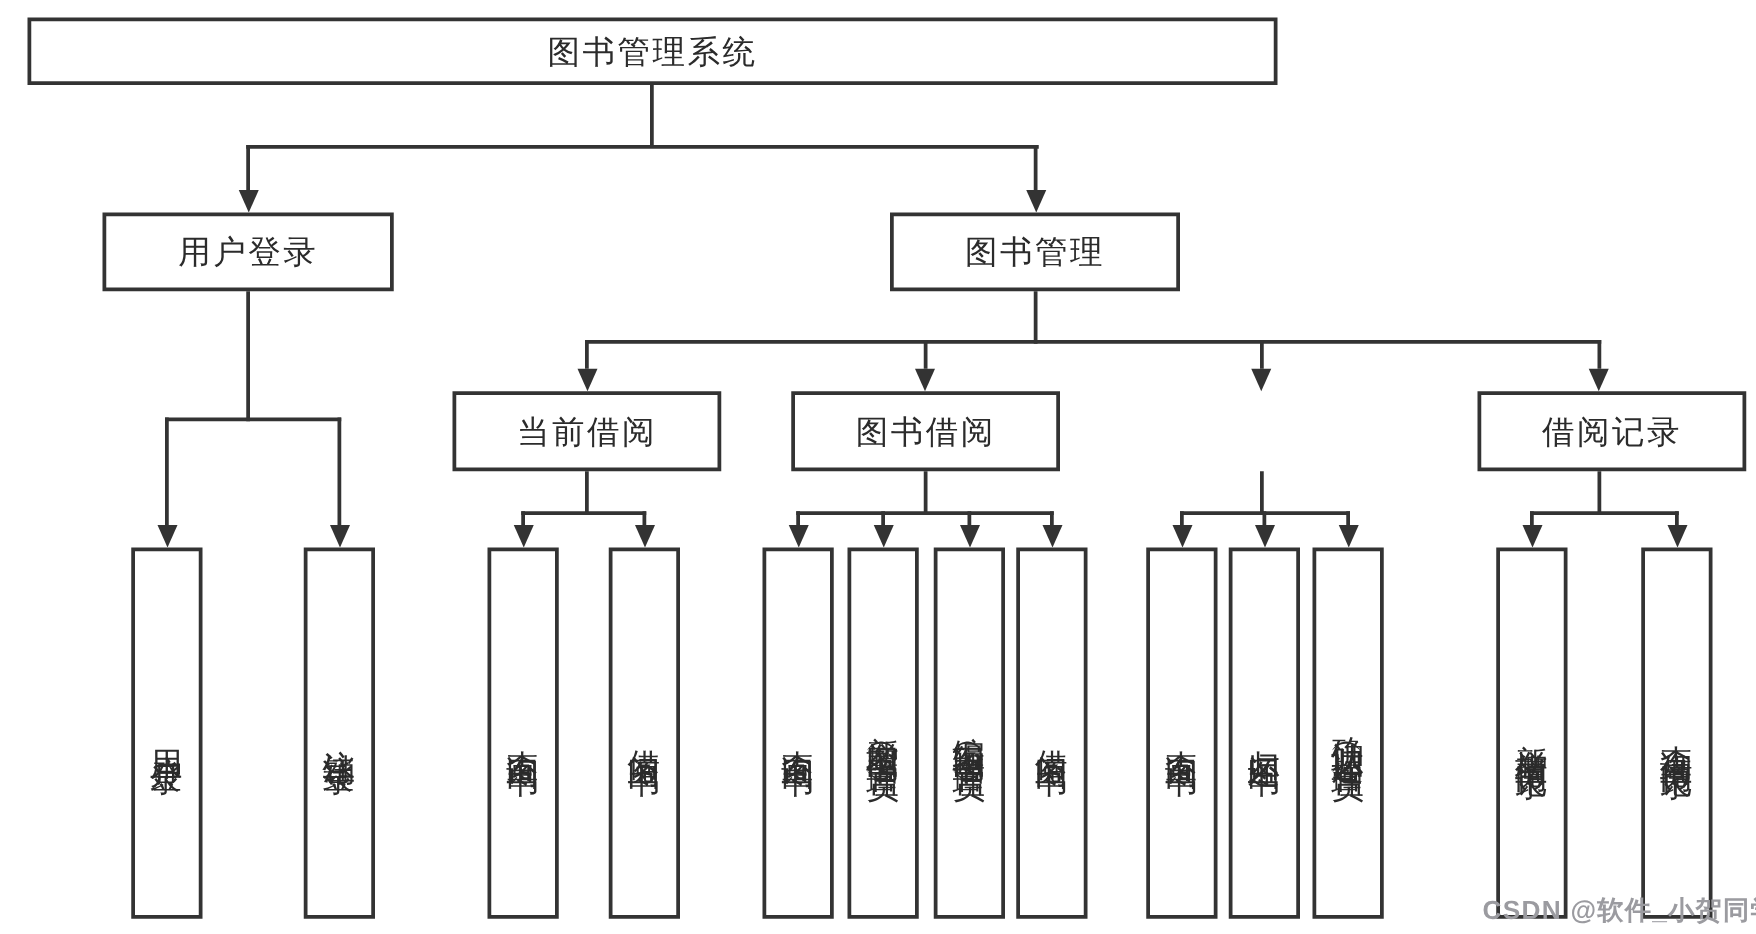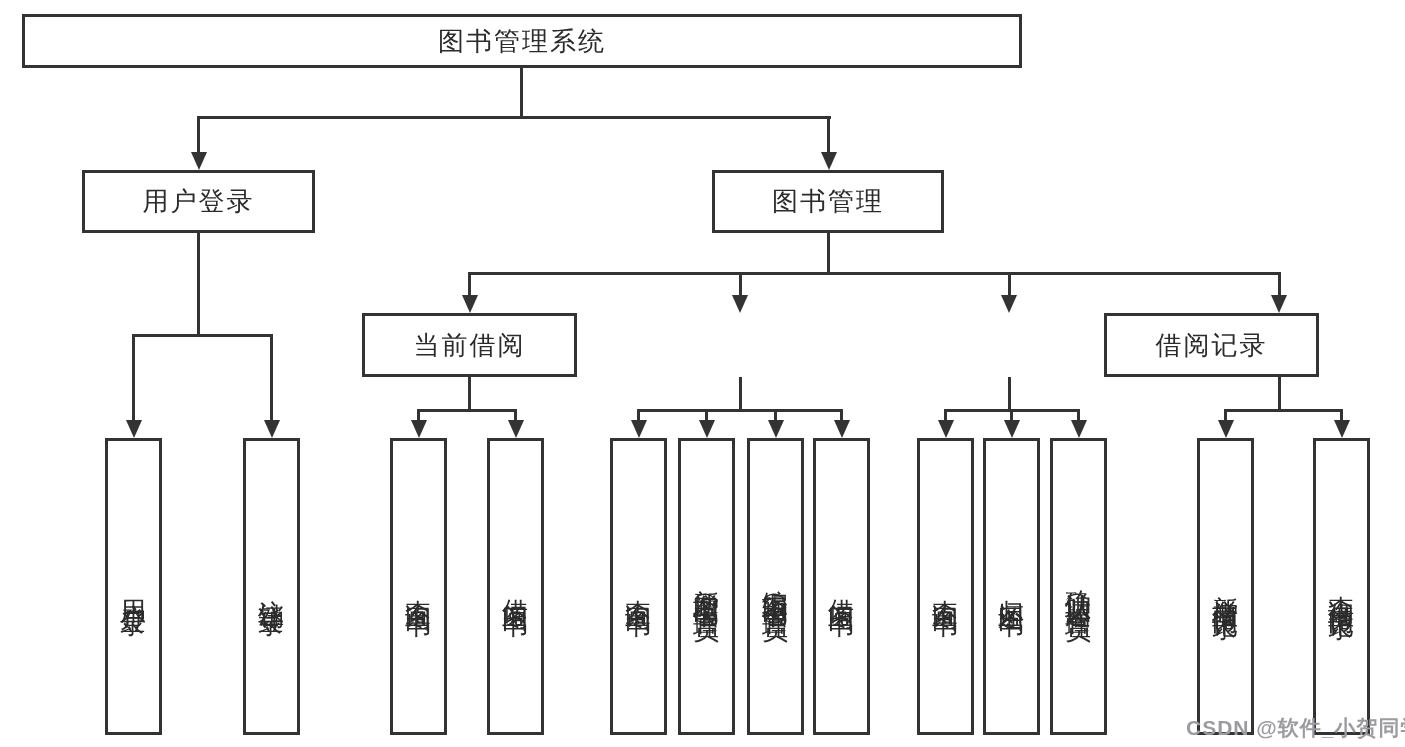--- a/index.html
+++ b/index.html
@@ -70,21 +70,24 @@
   <div class="line" style="left:739px;top:272px;width:3px;height:23px;"></div>
   <div class="arrow" style="left:732px;top:295px;"></div>
   <div class="line" style="left:1008px;top:272px;width:3px;height:23px;"></div>
   <div class="arrow" style="left:1001px;top:295px;"></div>
   <div class="line" style="left:1278px;top:272px;width:3px;height:23px;"></div>
   <div class="arrow" style="left:1271px;top:295px;"></div>
 
   <div class="box hbox" style="left:362px;top:313px;width:215px;height:64px;">
     <span>当前借阅</span>
   </div>
-  <div class="box hbox" style="left:1104px;top:313px;width:215px;height:64px;">
+  <div class="box hbox" style="left:633px;top:313px;width:215px;height:64px;">
+    <span>图书借阅</span>
+  </div>
+  <div class="box hbox" style="left:1182px;top:313px;width:215px;height:64px;">
     <span>借阅记录</span>
   </div>
 
   <div class="line" style="left:468px;top:377px;width:3px;height:34px;"></div>
   <div class="line" style="left:417px;top:409px;width:100px;height:3px;"></div>
   <div class="line" style="left:417px;top:409px;width:3px;height:13px;"></div>
   <div class="arrow" style="left:411px;top:420px;"></div>
   <div class="line" style="left:514px;top:409px;width:3px;height:13px;"></div>
   <div class="arrow" style="left:508px;top:420px;"></div>
 

